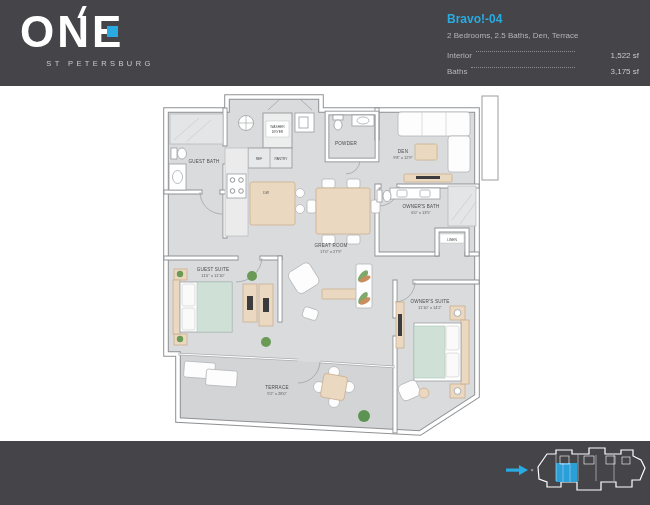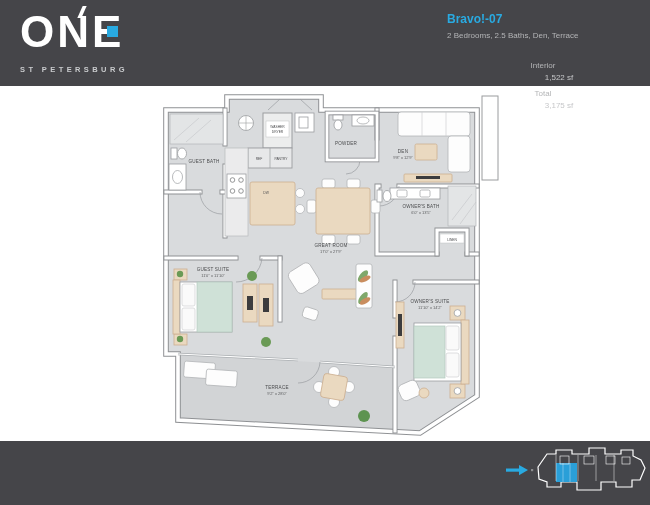--- a/index.html
+++ b/index.html
@@ -7,25 +7,25 @@
        font-family:"Liberation Sans", sans-serif;}
   .band{position:absolute;left:0;width:650px;background:#454549;}
   .band.top{top:0;height:86px;}
   .band.bottom{top:441px;height:64px;}
   .brand{position:absolute;left:20px;top:10px;width:160px;}
   .brand-one{position:relative;color:#ffffff;font-weight:bold;font-size:44px;line-height:1;
              letter-spacing:3px;}
   .logo-square{position:absolute;left:87px;top:16px;width:11px;height:11px;background:#29aae1;}
   .logo-tick{position:absolute;left:60px;top:-4px;width:4px;height:12px;background:#ffffff;
              transform:skewX(-24deg);}
-  .brand-sub{margin-top:11px;font-size:7.5px;letter-spacing:3.4px;color:#c9cbcd;font-weight:bold;}
+  .brand-sub{margin-top:5px;font-size:7.5px;letter-spacing:3.4px;color:#c9cbcd;font-weight:normal;text-align:center;}
   .unit-info{position:absolute;left:447px;top:12px;width:192px;}
   .unit-title{color:#29aae1;font-weight:bold;font-size:12px;margin-bottom:5px;}
-  .unit-summary{color:#b4b5b7;font-size:8px;margin-bottom:17px;}
-  .row{display:flex;align-items:center;font-size:8px;color:#b4b5b7;padding:3.5px 0;flex-direction:column;}
+  .unit-summary{color:#b4b5b7;font-size:8px;margin-bottom:7px;}
+  .row{display:flex;align-items:flex-start;font-size:8px;color:#b4b5b7;padding:3.5px 0;}
   .row .dots{flex:1;border-bottom:1px dotted #8e8f91;margin:0 4px 2px;}
   .row .val{color:#c6c7c9;white-space:nowrap;margin-left:32px;}
   svg{position:absolute;left:0;}
   #plan{top:86px;}
   #footer-art{top:441px;}
   
   .wg{stroke:#8f9194;stroke-width:5;fill:none;stroke-linecap:square;}
   .ww{stroke:#ffffff;stroke-width:3.2;fill:none;stroke-linecap:square;}
   .wg5{stroke:#8f9194;stroke-width:5.6;fill:none;}
   .ww5{stroke:#ffffff;stroke-width:3.6;fill:none;}
@@ -48,29 +48,29 @@
   <div class="brand">
     <div class="brand-one">
       <span>ONE</span>
       <span class="logo-square"></span>
       <span class="logo-tick"></span>
     </div>
     <div class="brand-sub">ST PETERSBURG</div>
   </div>
 
   <div class="unit-info">
-    <div class="unit-title">Bravo!-07</div>
+    <div class="unit-title">Bravo!-04</div>
     <div class="unit-summary">2 Bedrooms, 2.5 Baths, Den, Terrace</div>
     <div class="row">
       <span>Interior</span>
       <span class="dots"></span>
       <span class="val">1,522 sf</span>
     </div>
     <div class="row">
-      <span>Total</span>
+      <span>Baths</span>
       <span class="dots"></span>
       <span class="val">3,175 sf</span>
     </div>
   </div>
 </div>
 
 <svg id="plan" width="650" height="355" viewBox="0 0 650 355">
   <defs>
     <path id="p0" d="M166,24 L227,24 L227,11 L321,11 L321,24 L477,24 L477,310 L420,347 L178,334 L178,268 L166,268 Z"></path>
     <path id="p1" d="M225,24 V58 M225,80 V150"></path>

